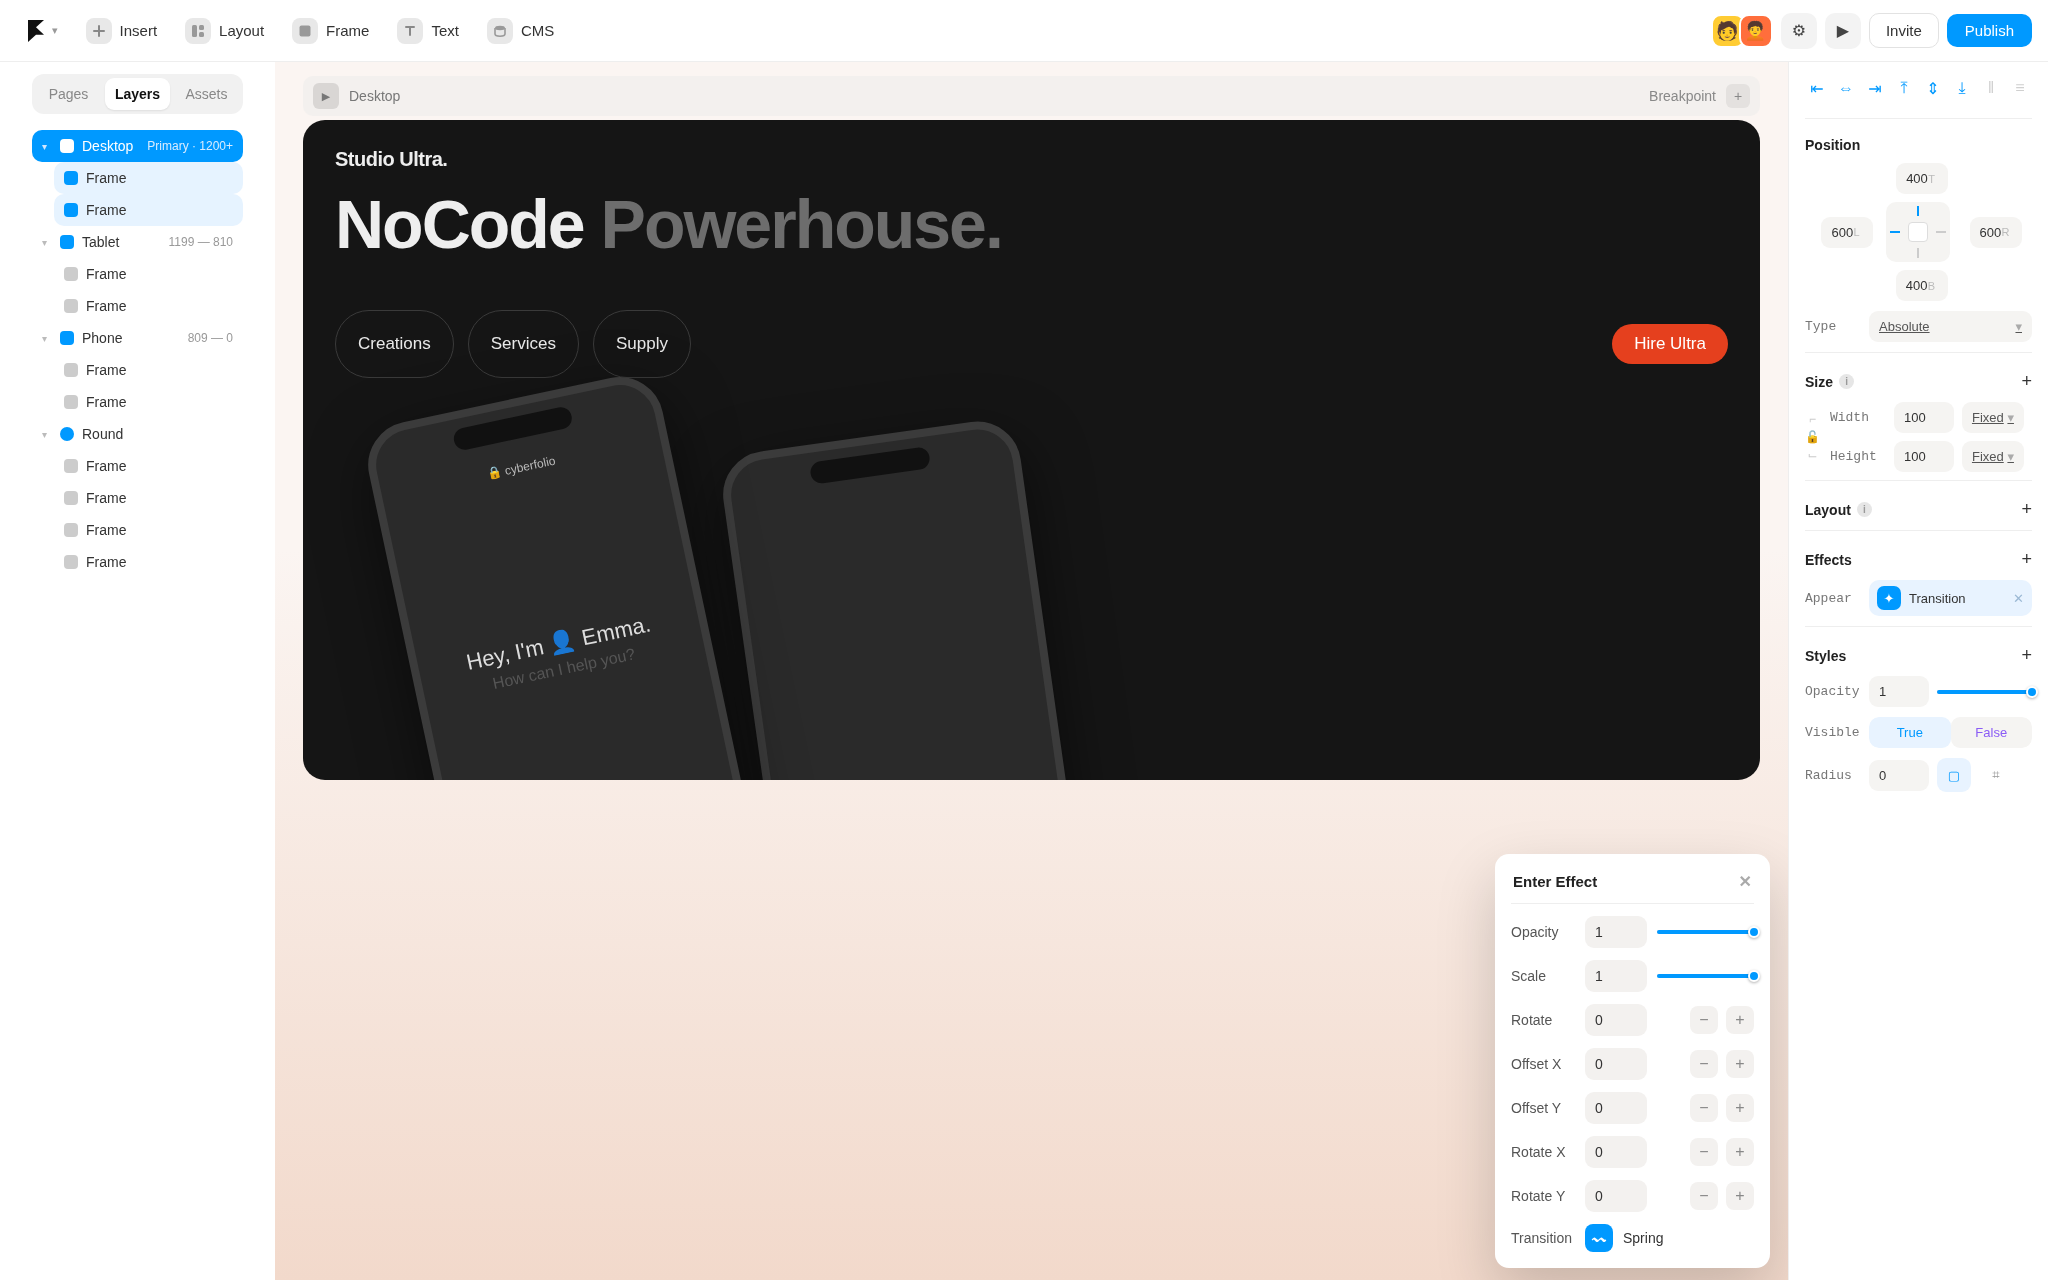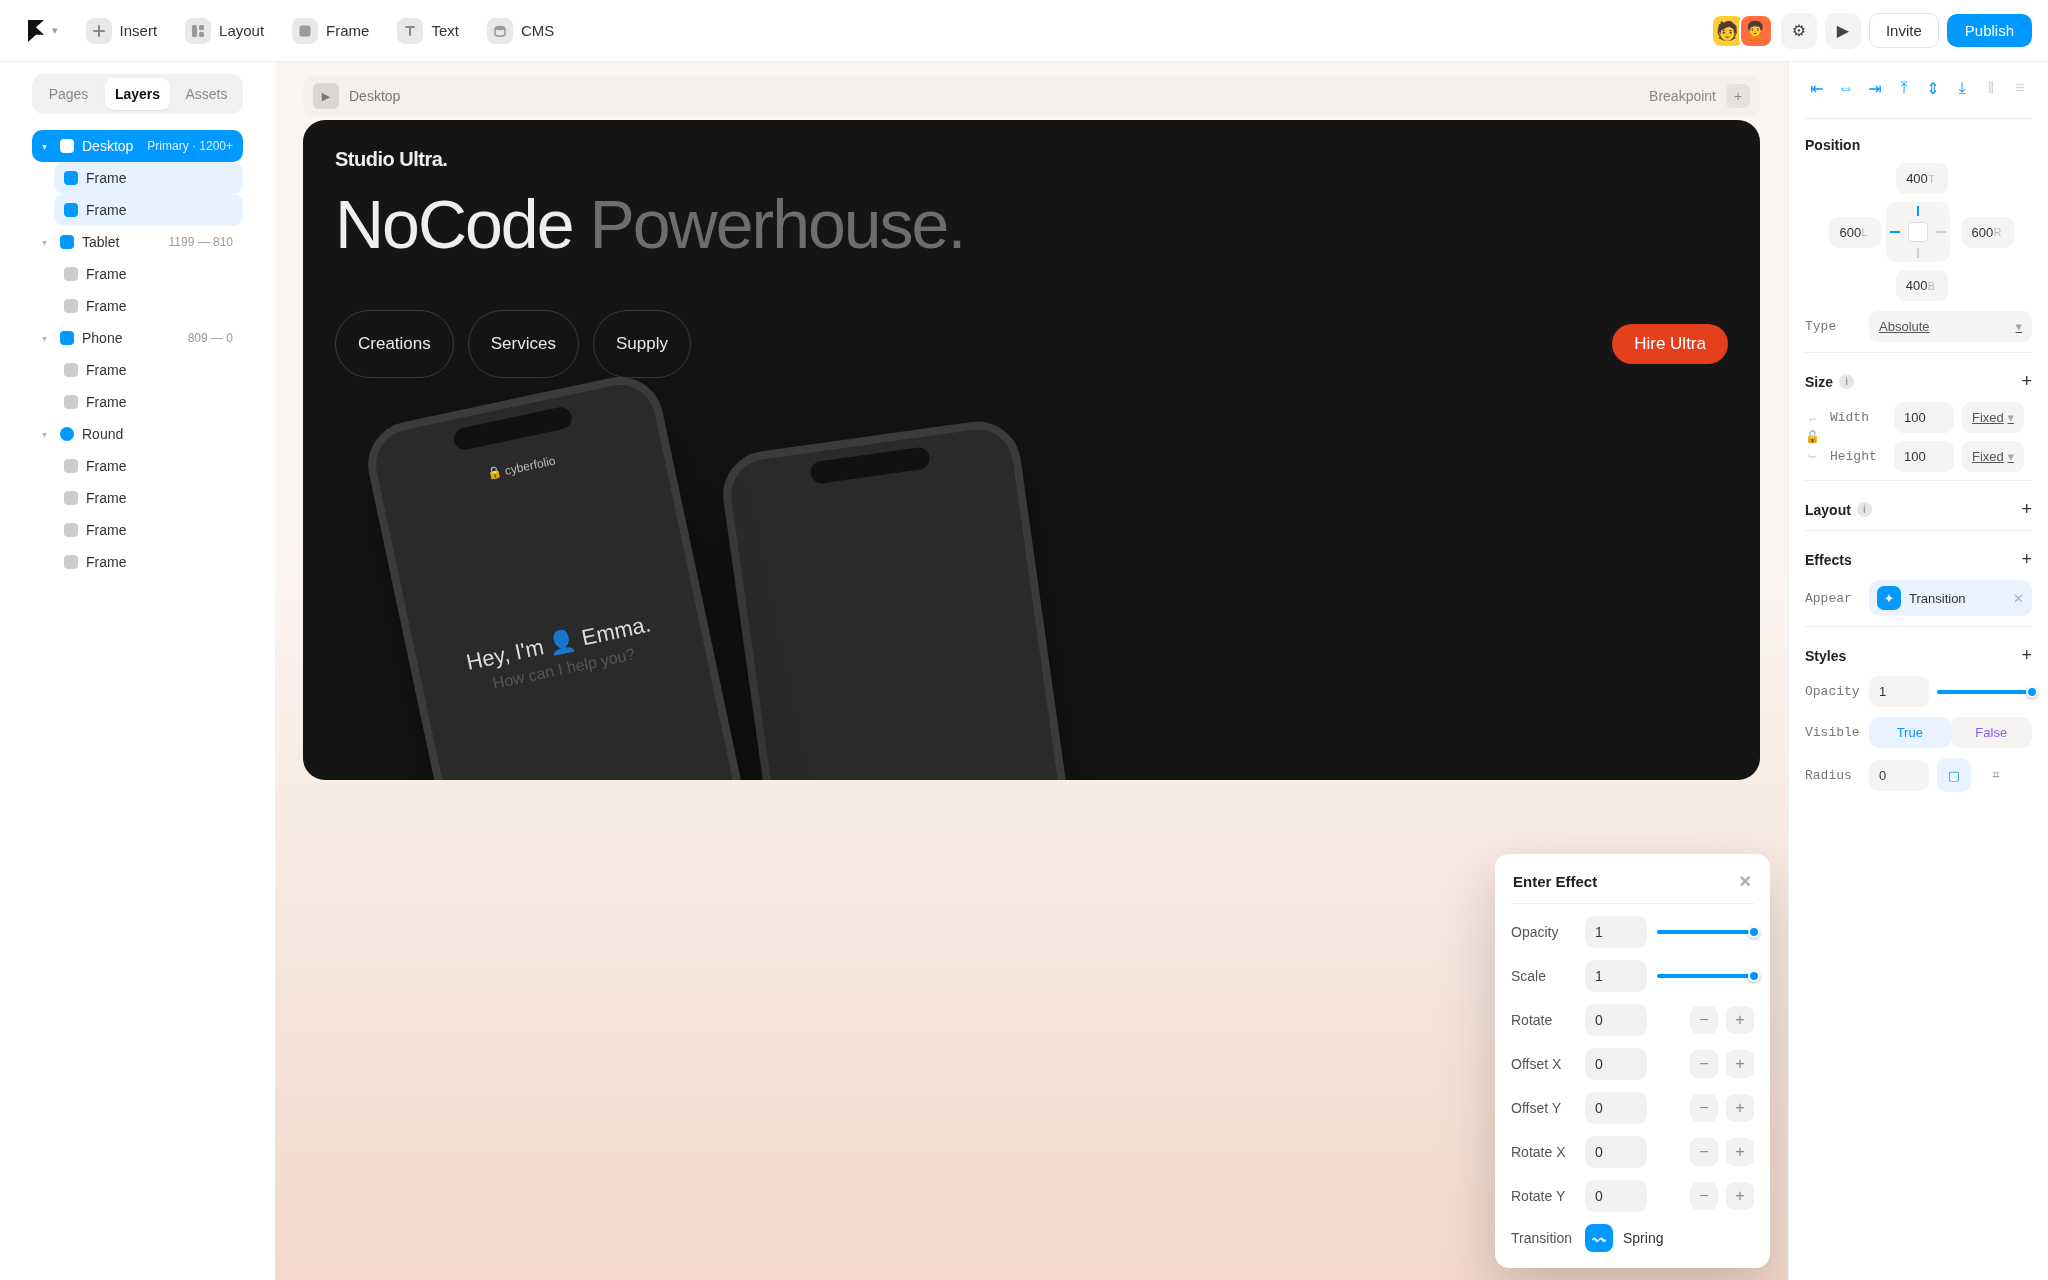--- a/index.html
+++ b/index.html
@@ -39,21 +39,21 @@
 .sq.round{border-radius:50%;}
 .indent{margin-left:22px;}
 
 
 .canvas-wrap{flex:1;background:linear-gradient(180deg,#fbf5f2 40%,#f2d9cb 100%);position:relative;padding:58px 28px 0;overflow:hidden;}
 .bp-bar{position:absolute;top:14px;left:28px;right:28px;height:40px;background:rgba(240,238,236,.7);border-radius:10px;display:flex;align-items:center;padding:0 10px;gap:10px;font-size:14px;color:#888;}
 .play-sq{width:26px;height:26px;background:#d9d6d4;border-radius:6px;display:flex;align-items:center;justify-content:center;font-size:11px;color:#777;}
 .bp-add{width:24px;height:24px;border-radius:6px;background:#e4e1df;display:flex;align-items:center;justify-content:center;color:#888;}
 .design{background:#151515;border-radius:22px;padding:28px 32px 0;color:#eee;height:660px;overflow:hidden;position:relative;}
 .brand{font-weight:700;font-size:20px;letter-spacing:-.5px;}
-.hero{font-size:68px;font-weight:400;letter-spacing:-2px;margin-top:18px;line-height:1.05;}
+.hero{font-size:68px;font-weight:700;letter-spacing:-2px;margin-top:18px;line-height:1.05;}
 .hero .dim{color:#6d6d6d;}
 .nav-row{display:flex;align-items:center;gap:14px;margin-top:50px;}
 .chip{padding:23px 22px;border:1px solid #3a3a3a;border-radius:999px;font-size:17px;color:#e9e9e9;}
 .cta{margin-left:auto;padding:10px 22px;border-radius:999px;background:#e5401e;color:#fff;font-size:17px;border:none;}
 .phones{position:relative;height:440px;margin-top:16px;}
 .phone{position:absolute;width:300px;height:560px;border-radius:44px;background:#2a2a2a;border:8px solid #3b3b3b;box-shadow:0 20px 60px rgba(0,0,0,.5);display:flex;flex-direction:column;align-items:center;padding-top:50px;color:#b6b6b6;}
 .phone .notch{position:absolute;top:10px;width:120px;height:22px;background:#111;border-radius:12px;}
 .phone1{left:80px;top:0;transform:rotate(-12deg);}
 .phone2{left:420px;top:40px;transform:rotate(-8deg);}
 .phone .url{font-size:12px;margin-top:4px;color:#bbb;}
@@ -81,21 +81,21 @@
 .sec-title{font-weight:600;font-size:14px;color:#222;margin:18px 0 10px;display:flex;align-items:center;gap:6px;}
 .sec-title .add{margin-left:auto;font-size:18px;color:#333;cursor:pointer;font-weight:400;}
 .hr{border:none;border-top:1px solid #eee;margin:8px 0;}
 .field-row{display:flex;align-items:center;gap:8px;margin-bottom:10px;}
 .field-row .flab{width:56px;color:#777;font-family:Liberation Mono, monospace;}
 .inp{flex:0 0 auto;padding:8px 10px;border:none;background:#f5f4f2;border-radius:9px;font-size:13px;width:60px;text-align:left;color:#333;}
 .inp.sm{width:52px;}
 .unit{font-size:11px;color:#bbb;margin-left:-24px;margin-right:6px;pointer-events:none;}
 .select{flex:1;padding:8px 10px;border:none;background:#f5f4f2;border-radius:9px;font-size:13px;display:flex;justify-content:space-between;align-items:center;color:#555;text-decoration:underline;}
 .pos-grid{display:flex;flex-direction:column;align-items:center;gap:8px;margin-bottom:10px;}
-.pos-mid{display:flex;align-items:center;gap:12px;}
+.pos-mid{display:flex;align-items:center;gap:20px;}
 .anchor-box{width:64px;height:60px;background:#f5f4f2;border-radius:10px;position:relative;display:flex;align-items:center;justify-content:center;}
 .anchor-box::before{content:'';width:18px;height:18px;background:#fff;border-radius:4px;border:1px solid #ddd;}
 .anchor-box .stick{position:absolute;background:#09f;}
 .anchor-box .stick.t{top:4px;left:50%;width:2px;height:10px;transform:translateX(-50%);}
 .anchor-box .stick.l{left:4px;top:50%;height:2px;width:10px;transform:translateY(-50%);background:#09f;}
 .anchor-box .stick.r{right:4px;top:50%;height:2px;width:10px;transform:translateY(-50%);background:#ccc;}
 .anchor-box .stick.b{bottom:4px;left:50%;width:2px;height:10px;transform:translateX(-50%);background:#ccc;}
 .info-i{width:15px;height:15px;border-radius:50%;background:#e6e6e6;color:#999;font-size:10px;display:inline-flex;align-items:center;justify-content:center;font-weight:700;}
 .badge-blue{display:flex;align-items:center;gap:8px;background:#e8f3ff;border-radius:10px;padding:6px 8px;}
 .badge-blue .ic{width:24px;height:24px;border-radius:7px;background:#09f;color:#fff;display:flex;align-items:center;justify-content:center;}

